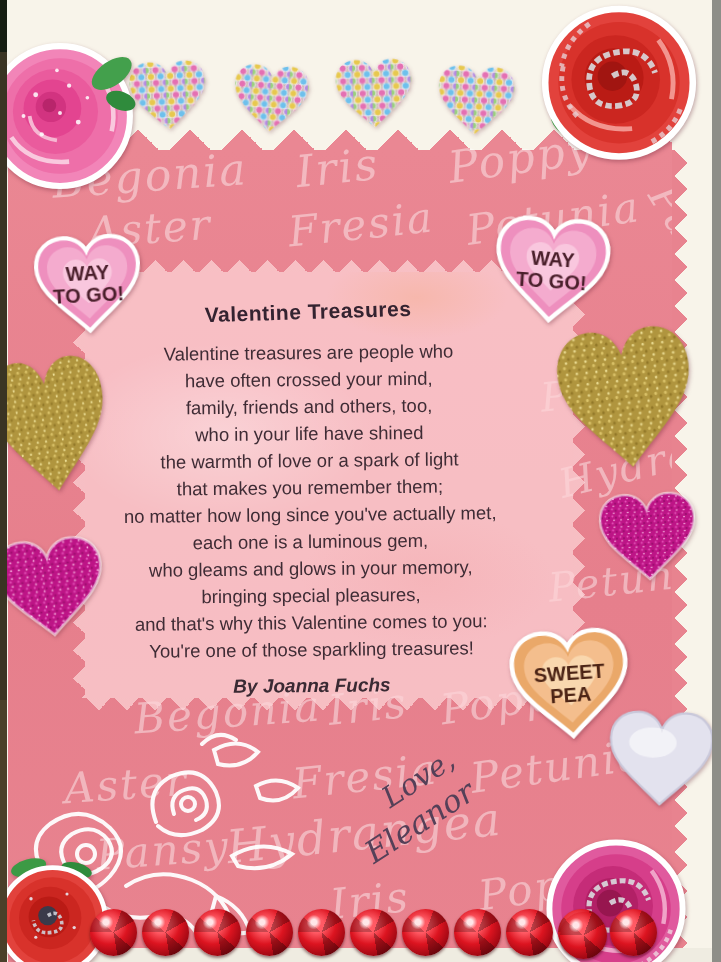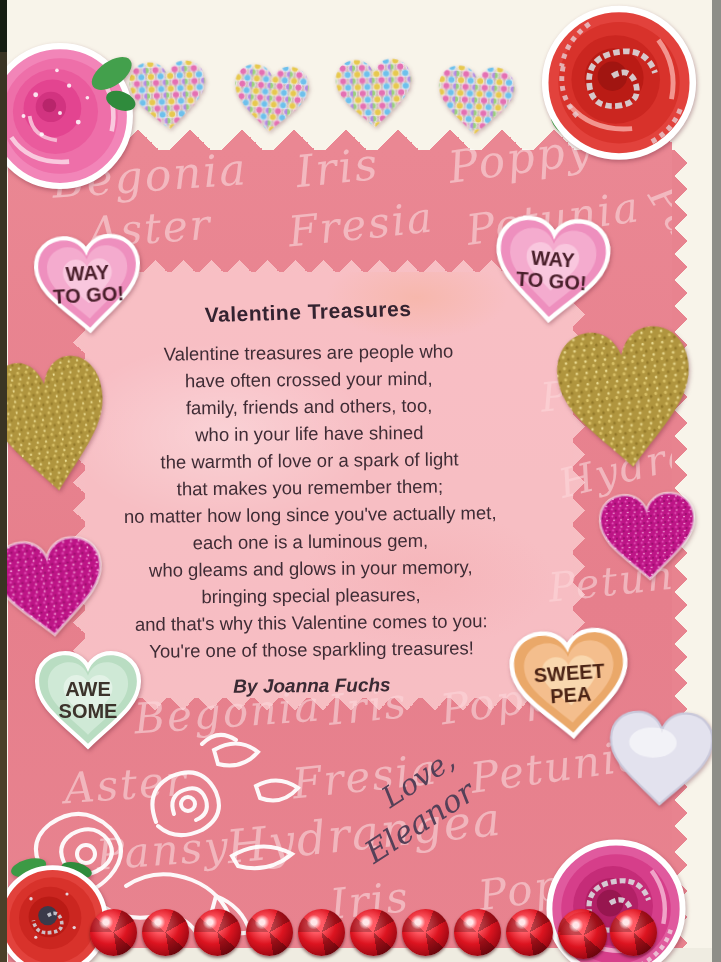--- a/index.html
+++ b/index.html
@@ -200,31 +200,20 @@
     <svg viewBox="0 0 100 90">
       <use href="#heartPath" fill="#ee8fbe" stroke="#ffffff" stroke-width="8" paint-order="stroke"></use>
       <use href="#heartPath" transform="translate(9 7) scale(0.82)" fill="#f4abce"></use>
       <use href="#heartPath" transform="translate(25 20) scale(0.5)" fill="#f9c7de"></use>
     </svg>
     <div class="clabel" style="color:#4a1f2b">
       <span>WAY</span>
       <span>TO GO!</span>
     </div>
   </div>
-  <div class="abs candy" style="left:36px;top:646px;width:104px;height:108px">
-    <svg viewBox="0 0 100 90">
-      <use href="#heartPath" fill="#b9ddc2" stroke="#ffffff" stroke-width="8" paint-order="stroke"></use>
-      <use href="#heartPath" transform="translate(9 7) scale(0.82)" fill="#cfe9d6"></use>
-      <use href="#heartPath" transform="translate(25 20) scale(0.5)" fill="#e2f2e6"></use>
-    </svg>
-    <div class="clabel" style="color:#3c332b">
-      <span>AWE</span>
-      <span>SOME</span>
-    </div>
-  </div>
   <div class="abs candy" style="left:512px;top:628px;width:116px;height:112px;transform:rotate(-4deg)">
     <svg viewBox="0 0 100 90">
       <use href="#heartPath" fill="#eaa869" stroke="#ffffff" stroke-width="8" paint-order="stroke"></use>
       <use href="#heartPath" transform="translate(9 7) scale(0.82)" fill="#f4be8d"></use>
       <use href="#heartPath" transform="translate(25 20) scale(0.5)" fill="#f9d7ae"></use>
     </svg>
     <div class="clabel" style="color:#4c2415">
       <span>SWEET</span>
       <span>PEA</span>
     </div>

